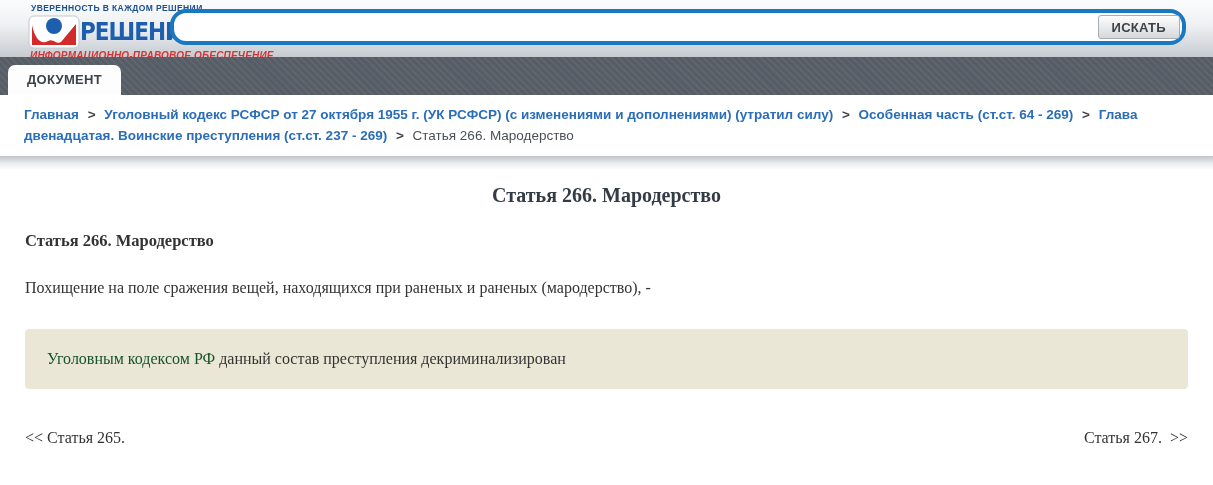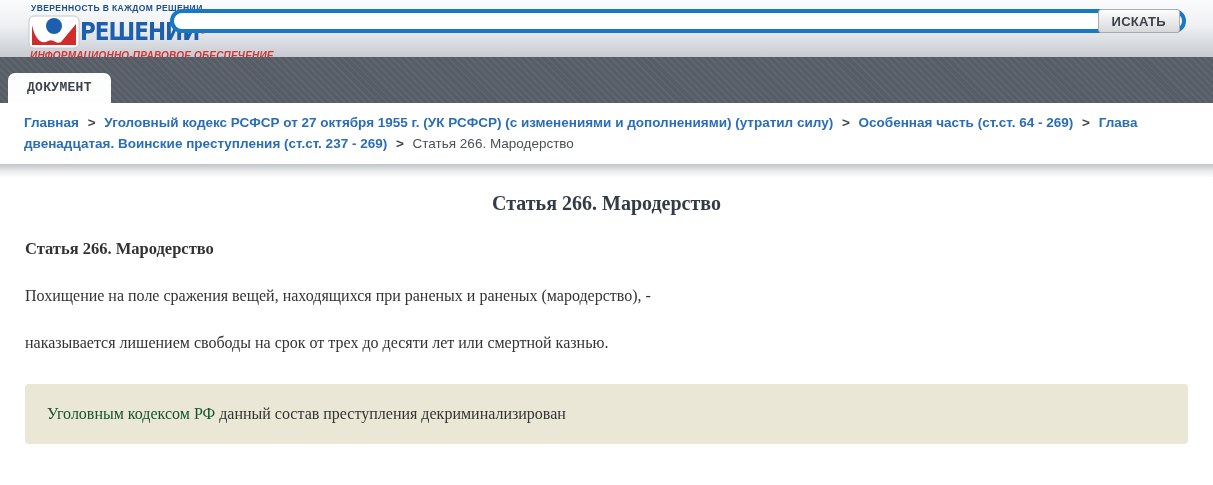--- a/index.html
+++ b/index.html
@@ -58,21 +58,21 @@
     font-size: 10px;
     font-weight: 700;
     letter-spacing: .2px;
     white-space: nowrap;
     margin: 1px 0 0 2px;
     font-style: italic;
   }
   .search-wrap {
     position: absolute;
     left: 170px; right: 27px; top: 9px;
-    height: 24px;
+    height: 36px;
     background: #ffffff;
     border: 4px solid #1878c2;
     border-radius: 16px;
     display: flex;
     align-items: center;
   }
   .search-input {
     flex: 1 1 auto;
     height: 100%;
     border: none;
@@ -94,23 +94,22 @@
     font-family: "Liberation Sans", sans-serif;
     font-size: 13px;
     font-weight: 700;
     letter-spacing: .3px;
     cursor: pointer;
   }
 
   
   .tabbar {
     position: relative;
-    height: 46px;
+    height: 38px;
     background: repeating-linear-gradient(45deg, #575d66 0px, #575d66 3px, #5f656d 3px, #5f656d 5px);
-    font-family: Liberation Mono, monospace;
   }
   .tab {
     position: absolute;
     left: 8px; bottom: 0;
     height: 30px;
     line-height: 30px;
     padding: 0 19px;
     background: #fdfdfd;
     border-radius: 7px 7px 0 0;
     color: #3e434a;
@@ -228,21 +227,20 @@
 </div>
 
 <div class="divider"></div>
 
 <div class="content">
   <div class="doc-title">Статья 266. Мародерство</div>
 
   <div class="article-heading">Статья 266. Мародерство</div>
 
   <div class="paragraph">Похищение на поле сражения вещей, находящихся при раненых и раненых (мародерство), -</div>
-  <div class="paragraph">наказывается лишением свободы на срок от трех до десяти лет или смертной казнью.</div>
 
   <div class="note-box"><span class="note-link">Уголовным кодексом РФ</span><span> данный состав преступления декриминализирован</span></div>
 
   <div class="pager">
     <div class="pager-prev">
       <div class="pager-label"><span>&lt;&lt;</span> <span>Статья 265.</span></div>
 
     </div>
     <div class="pager-next">
       <div class="pager-label"><span>Статья 267.</span>&nbsp; <span>&gt;&gt;</span></div>

